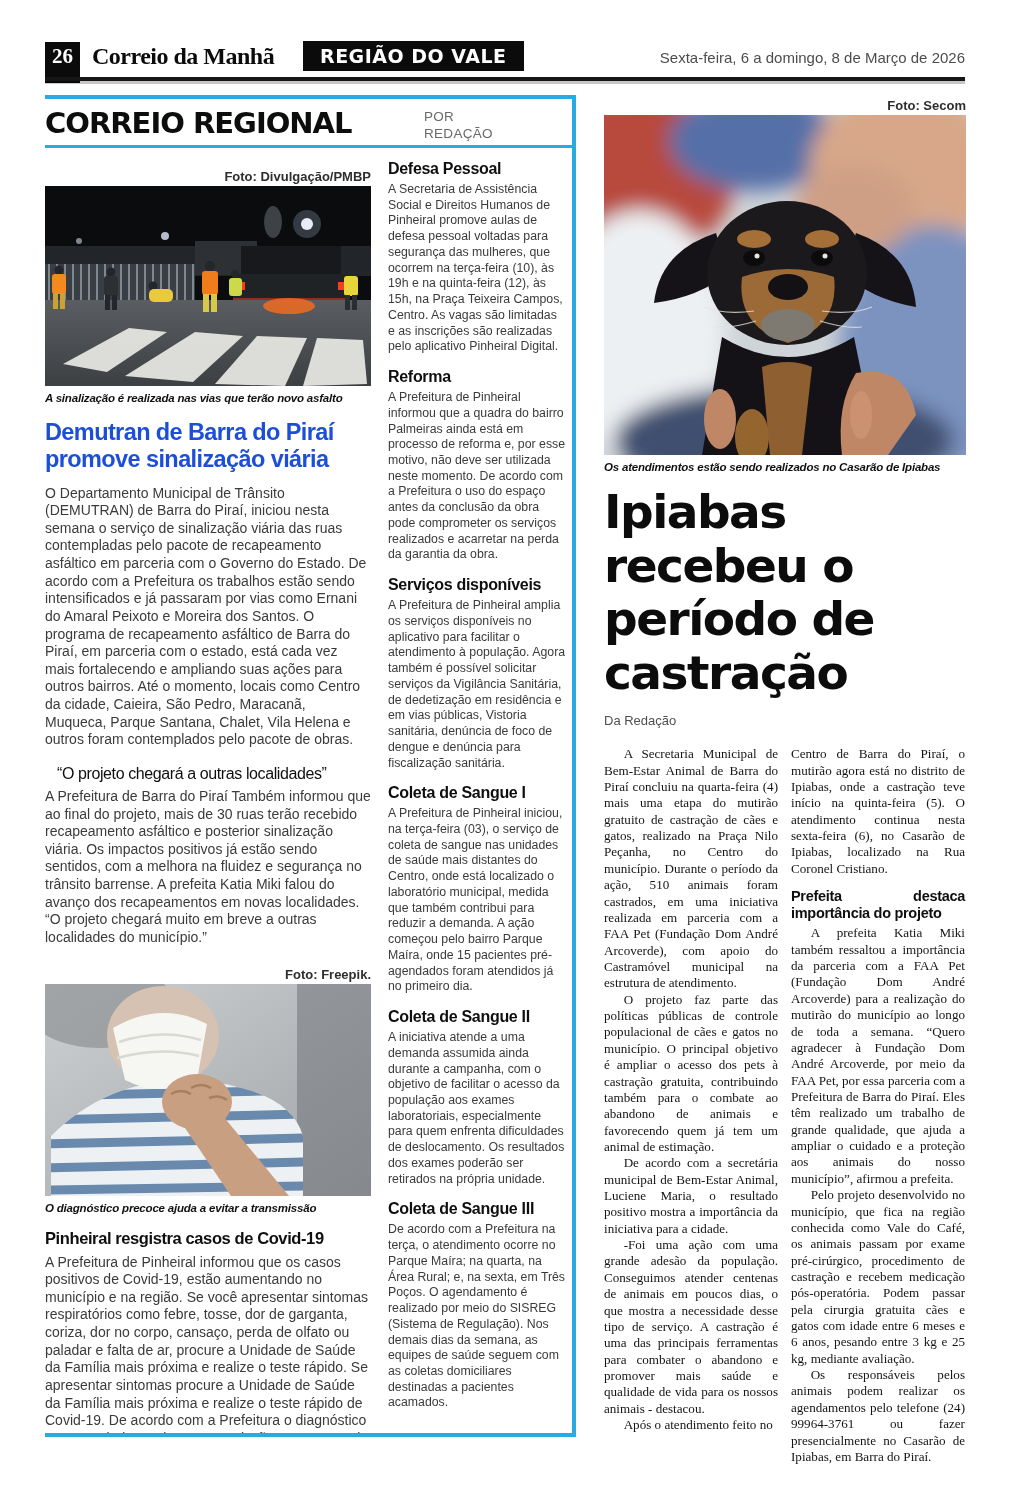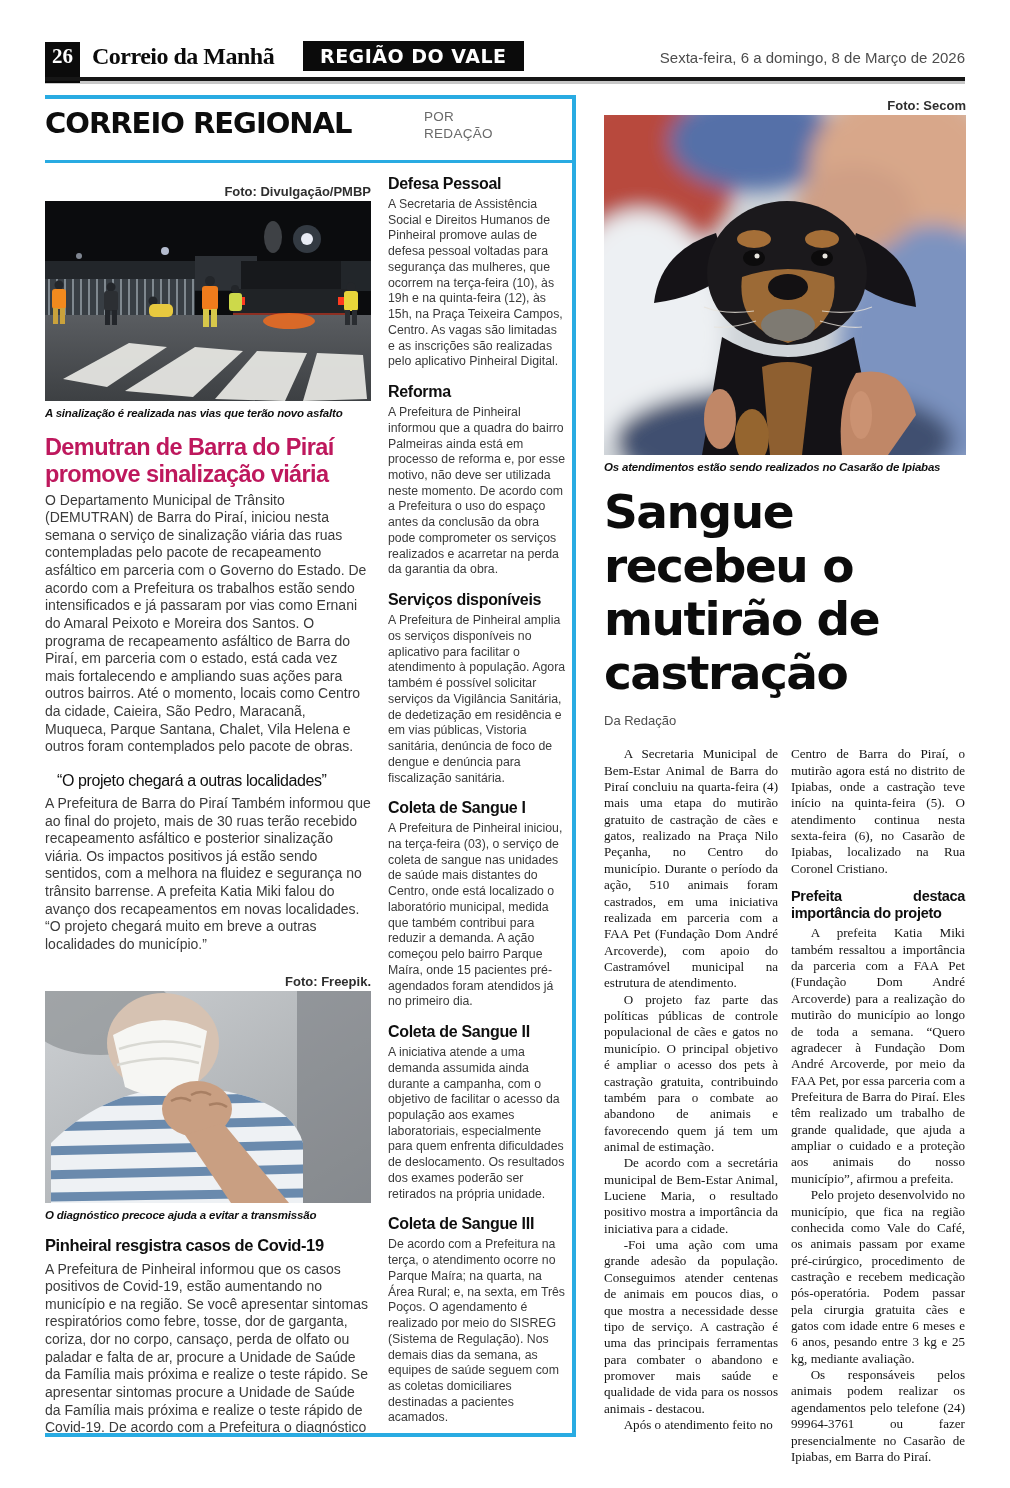--- a/index.html
+++ b/index.html
@@ -15,37 +15,37 @@
   .section-tag{position:absolute;left:258px;top:0;background:#0b0b0b;color:#fff;
                font:bold 19px "DejaVu Sans",sans-serif;padding:4px 17px 4px;letter-spacing:0.5px;}
   .mast-date{position:absolute;right:0;top:8px;font-size:15px;color:#4d4d4d;}
   .mast-rule{position:absolute;left:45px;top:77px;width:920px;height:4px;background:#161616;
              box-shadow:0 3px 0 rgba(0,0,0,0.22);}
 
   
   .regional-box{position:absolute;left:45px;top:95px;width:531px;height:1342px;box-sizing:border-box;
                 border-top:4px solid #29abe2;border-right:4px solid #29abe2;border-bottom:4px solid #29abe2;
                 overflow:hidden;}
-  .cr-head{display:flex;align-items:flex-start;padding-top:10px;height:64px;box-sizing:border-box;
+  .cr-head{display:flex;align-items:flex-start;padding-top:10px;height:49px;box-sizing:border-box;
            border-bottom:3px solid #29abe2;}
   .cr-title{margin:0;font-family:"DejaVu Sans",sans-serif;font-size:29px;font-weight:800;
             letter-spacing:-1px;line-height:1;color:#0d0d0d;}
   .cr-byline{margin-left:auto;margin-right:56px;width:92px;font-size:13.5px;line-height:1.25;
              color:#6a6a6a;letter-spacing:0.3px;}
   .cr-cols{display:flex;padding-top:1px;}
   .cr-left{width:326px;}
   .cr-mid{width:178px;margin-left:17px;}
 
   .photo-credit{font-size:13px;font-weight:bold;color:#2e2e2e;text-align:right;margin:20px 0 2px;}
   .photo{display:block;width:100%;}
   .caption{font-style:italic;font-weight:600;font-size:11.5px;letter-spacing:-0.2px;
            color:#101010;margin:6px 0 0;}
 
   .headline-lg{font-size:23.5px;line-height:1.14;font-weight:800;letter-spacing:-0.6px;
-               color:#be185d;margin:15px 0 4px;}
+               color:#1d4ed8;margin:15px 0 12px;}
   .body-sans{font-size:14px;line-height:1.26;color:#3b3b3b;margin:0;}
   .quote-subhead{font-size:16px;font-weight:400;letter-spacing:-0.4px;color:#0f0f0f;
                  margin:16px 12px 5px;white-space:nowrap;}
   .headline-md{font-size:16.5px;font-weight:800;letter-spacing:-0.4px;color:#0f0f0f;
                margin:15px 0 6px;white-space:nowrap;}
 
   .brief-heading{font-size:16px;font-weight:800;letter-spacing:-0.3px;color:#0f0f0f;margin:13px 0 4px;}
   .brief-heading.first{margin-top:11px;}
   .brief-body{font-size:12.3px;line-height:1.28;color:#3b3b3b;margin:0;}
 
@@ -245,21 +245,21 @@
       <path d="M118,222 Q184,262 250,222 L274,340 L98,340 Z" fill="#141216"></path>
       <path d="M158,252 Q184,242 208,252 L198,340 L166,340 Z" fill="#8e5f30"></path>
       <ellipse cx="148" cy="322" rx="17" ry="28" fill="#95652f"></ellipse>
       <path d="M252,258 Q302,248 312,300 L284,340 L238,340 Q232,290 252,258 Z" fill="#c08767"></path>
       <ellipse cx="257" cy="300" rx="11" ry="24" fill="#cb9272"></ellipse>
       <ellipse cx="116" cy="304" rx="16" ry="30" fill="#c08767"></ellipse>
     </svg>
 
     <p class="caption">Os atendimentos estão sendo realizados no Casarão de Ipiabas</p>
 
-    <h1 class="feature-headline">Sangue recebeu o mutirão de castração</h1>
+    <h1 class="feature-headline">Ipiabas recebeu o período de castração</h1>
     <p class="feature-byline">Da Redação</p>
 
     <div class="feature-cols">
       <div class="fcol">
         <p>A Secretaria Municipal de Bem-Estar Animal de Barra do Piraí concluiu na quarta-feira (4) mais uma etapa do mutirão gratuito de castração de cães e gatos, realizado na Praça Nilo Peçanha, no Centro do município. Durante o período da ação, 510 animais foram castrados, em uma iniciativa realizada em parceria com a FAA Pet (Fundação Dom André Arcoverde), com apoio do Castramóvel municipal na estrutura de atendimento.</p>
         <p>O projeto faz parte das políticas públicas de controle populacional de cães e gatos no município. O principal objetivo é ampliar o acesso dos pets à castração gratuita, contribuindo também para o combate ao abandono de animais e favorecendo quem já tem um animal de estimação.</p>
         <p>De acordo com a secretária municipal de Bem-Estar Animal, Luciene Maria, o resultado positivo mostra a importância da iniciativa para a cidade.</p>
         <p>-Foi uma ação com uma grande adesão da população. Conseguimos atender centenas de animais em poucos dias, o que mostra a necessidade desse tipo de serviço. A castração é uma das principais ferramentas para combater o abandono e promover mais saúde e qualidade de vida para os nossos animais - destacou.</p>
         <p>Após o atendimento feito no</p>
       </div>

